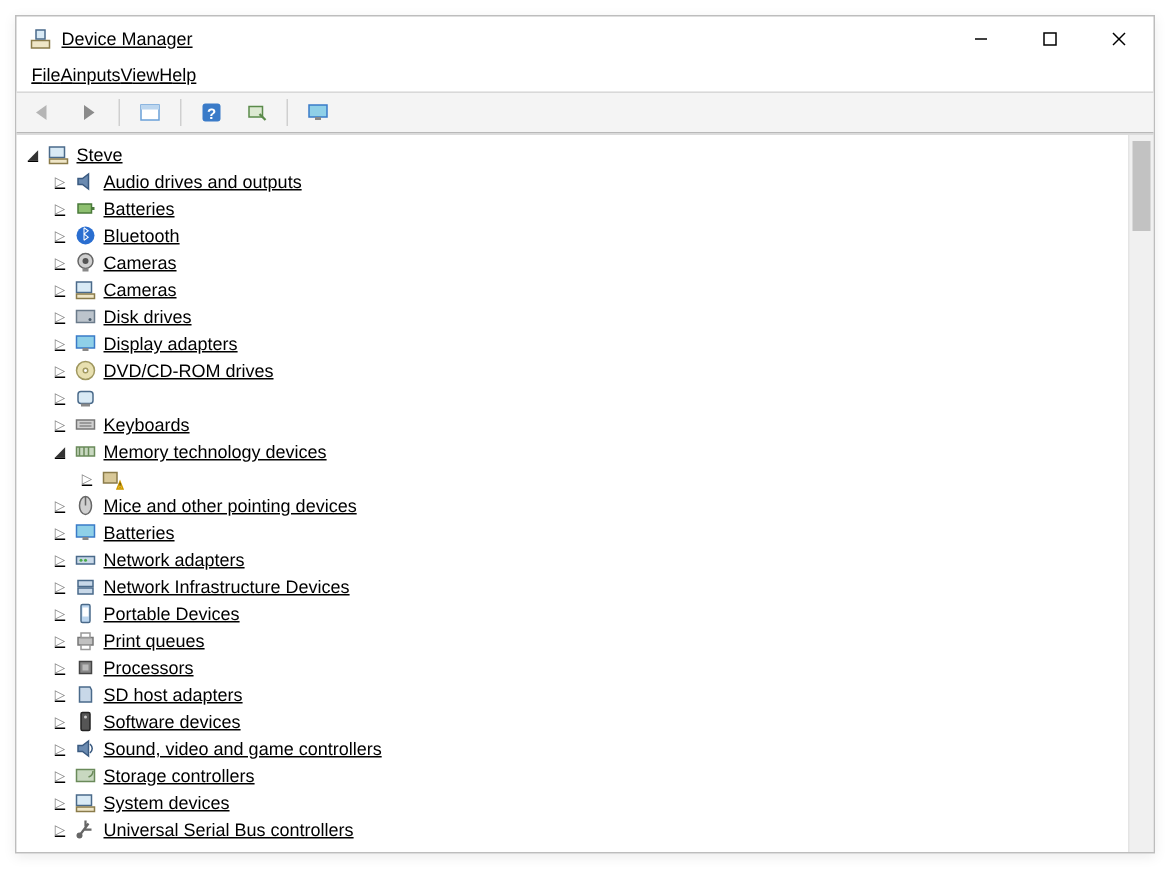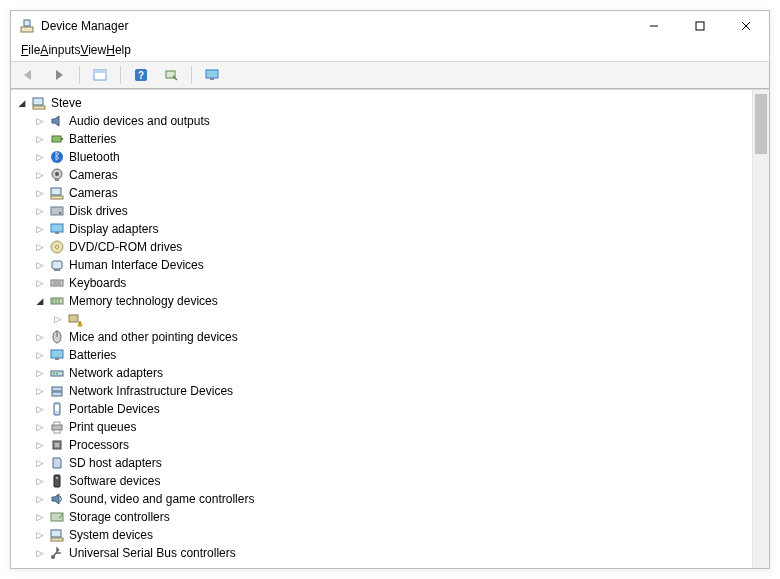--- a/index.html
+++ b/index.html
@@ -12,20 +12,21 @@
     color: #000;
   }
   .window {
     width: 760px;
     height: 559px;
     border: 1px solid #bdbdbd;
     background: #fff;
     display: flex;
     flex-direction: column;
     box-shadow: 0 2px 8px rgba(0,0,0,0.08);
+    text-decoration: underline;
   }
   .titlebar {
     display: flex;
     align-items: center;
     padding: 6px 0 6px 8px;
     height: 30px;
   }
   .titlebar .app-icon {
     width: 16px; height: 16px;
     margin-right: 6px;
@@ -200,21 +201,21 @@
           </span>
           <span>Steve</span>
         </div>
         <div class="node" style="padding-left:18px">
           <span class="expander" style="color:#8a8a8a">▷</span>
           <span class="icon">
             <svg width="16" height="16" viewBox="0 0 16 16">
               <path d="M3 6 H6 L10 3 V13 L6 10 H3 Z" fill="#6a8ab0" stroke="#3a5a80"></path>
             </svg>
           </span>
-          <span>Audio devices and outputs</span>
+          <span>Audio drives and outputs</span>
         </div>
         <div class="node" style="padding-left:18px">
           <span class="expander" style="color:#8a8a8a">▷</span>
           <span class="icon">
             <svg width="16" height="16" viewBox="0 0 16 16">
               <rect x="3" y="5" width="9" height="6" fill="#8ec070" stroke="#4a7a3a"></rect>
               <rect x="12" y="7" width="2" height="2" fill="#4a7a3a"></rect>
             </svg>
           </span>
           <span>Batteries</span>
@@ -281,21 +282,20 @@
           <span>DVD/CD-ROM drives</span>
         </div>
         <div class="node" style="padding-left:18px">
           <span class="expander" style="color:#8a8a8a">▷</span>
           <span class="icon">
             <svg width="16" height="16" viewBox="0 0 16 16">
               <rect x="3" y="4" width="10" height="8" rx="2" fill="#d9eaf5" stroke="#4a6a8a"></rect>
               <rect x="5" y="12" width="6" height="2" fill="#888"></rect>
             </svg>
           </span>
-          <span>Human Interface Devices</span>
         </div>
         <div class="node" style="padding-left:18px">
           <span class="expander" style="color:#8a8a8a">▷</span>
           <span class="icon">
             <svg width="16" height="16" viewBox="0 0 16 16">
               <rect x="2" y="5" width="12" height="6" fill="#d0d0d0" stroke="#777"></rect>
               <line x1="4" y1="7" x2="12" y2="7" stroke="#888"></line>
               <line x1="4" y1="9" x2="12" y2="9" stroke="#888"></line>
             </svg>
           </span>

